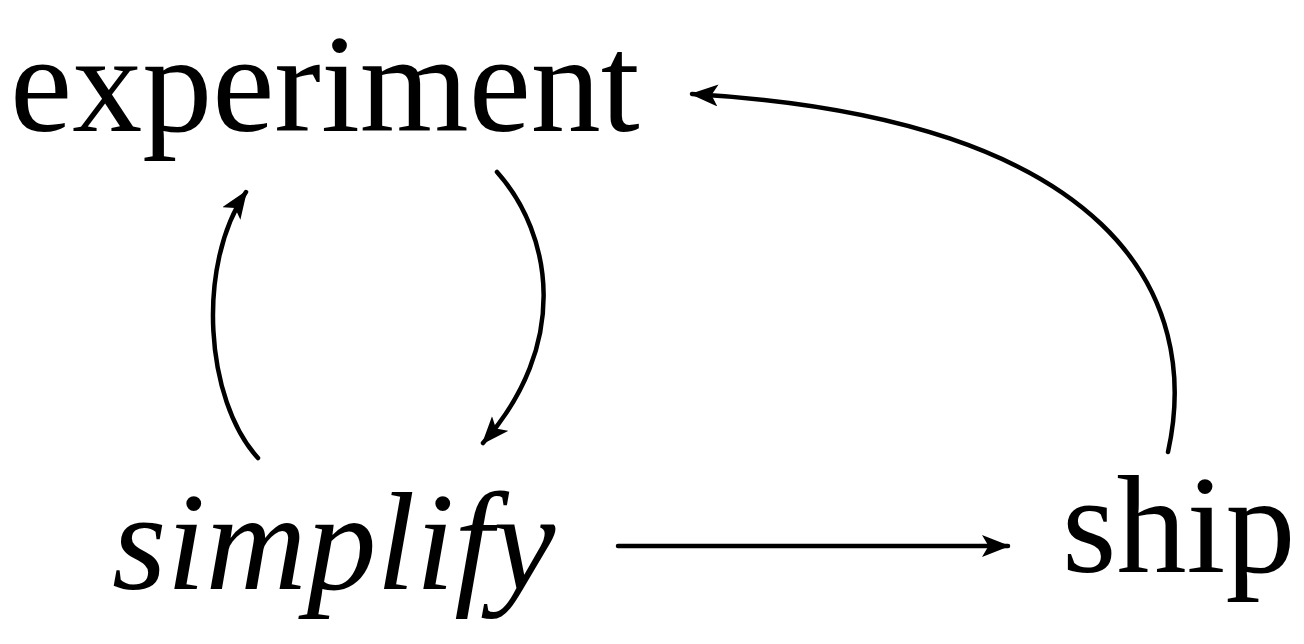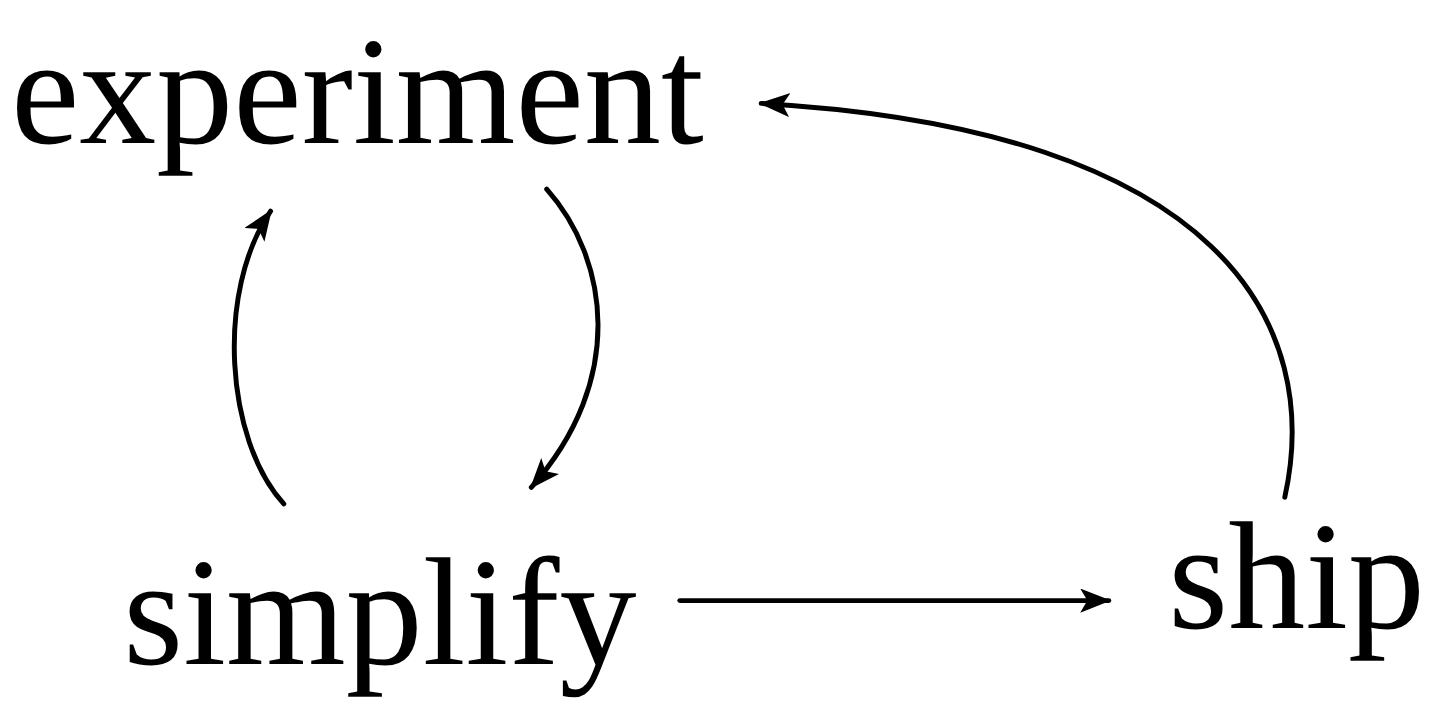--- a/index.html
+++ b/index.html
@@ -25,21 +25,21 @@
   }
   .node-label {
     position: absolute;
     font-size: 140px;
     line-height: 1;
     white-space: nowrap;
     color: #000000;
     user-select: none;
   }
   .node-experiment { left: 10px;  top: 14px;  }
-  .node-simplify   { left: 112px; top: 488px; }
+  .node-simplify   { left: 112px; top: 472px; font-style: italic; }
   .node-ship       { left: 1062px; top: 455px; }
   .edge {
     fill: none;
     stroke: #000000;
     stroke-width: 4.5px;
     stroke-linecap: round;
   }
 </style>
 </head>
 <body>

